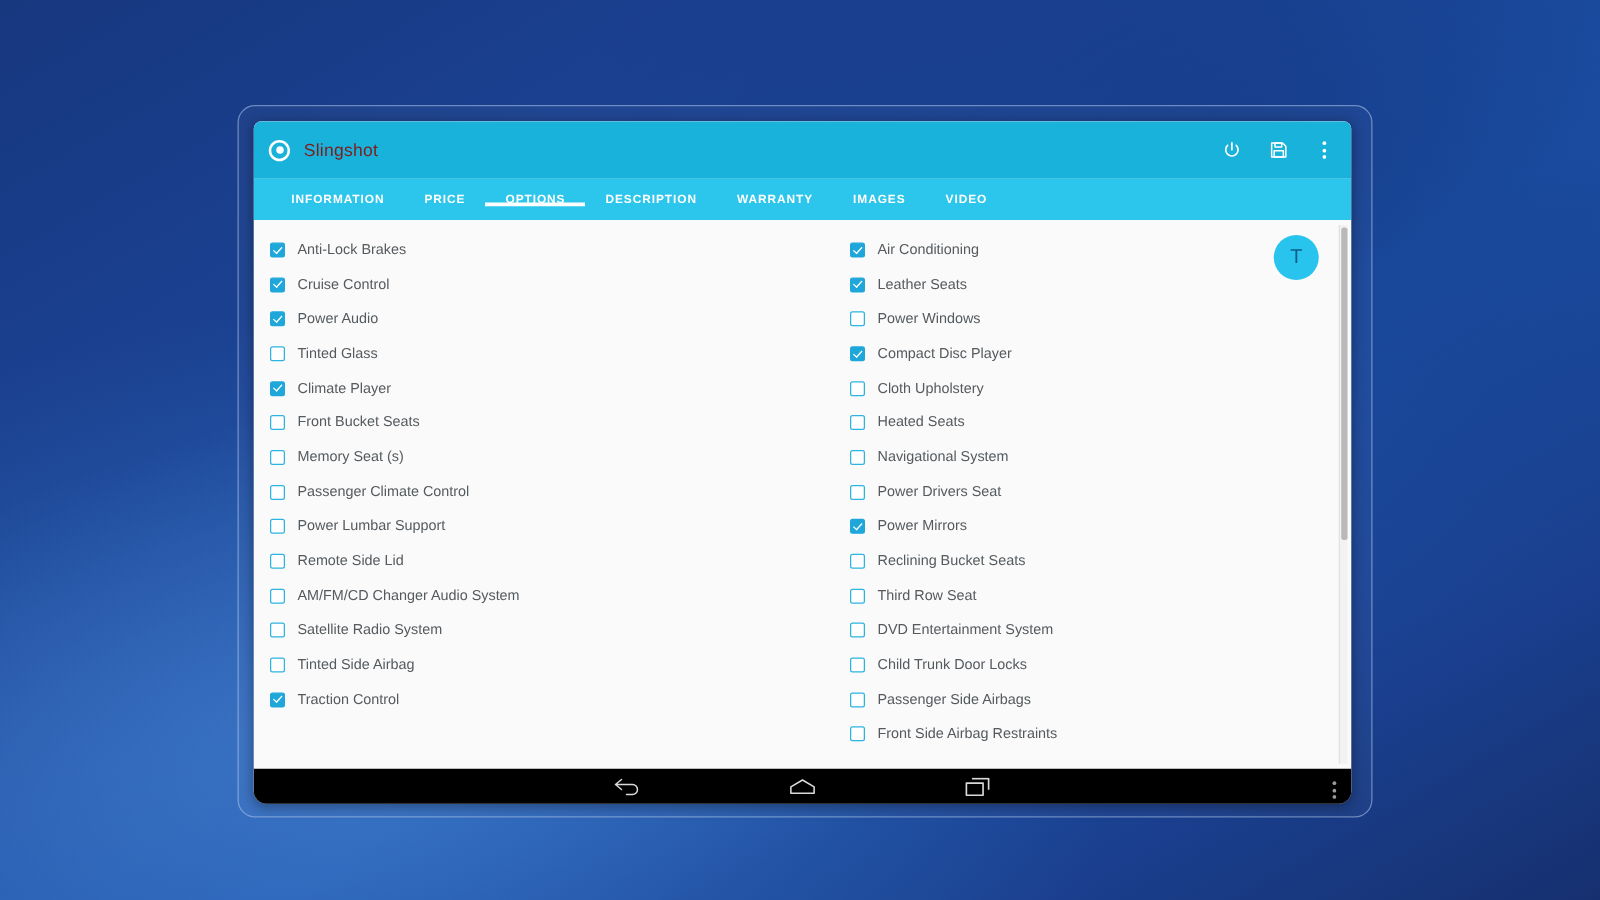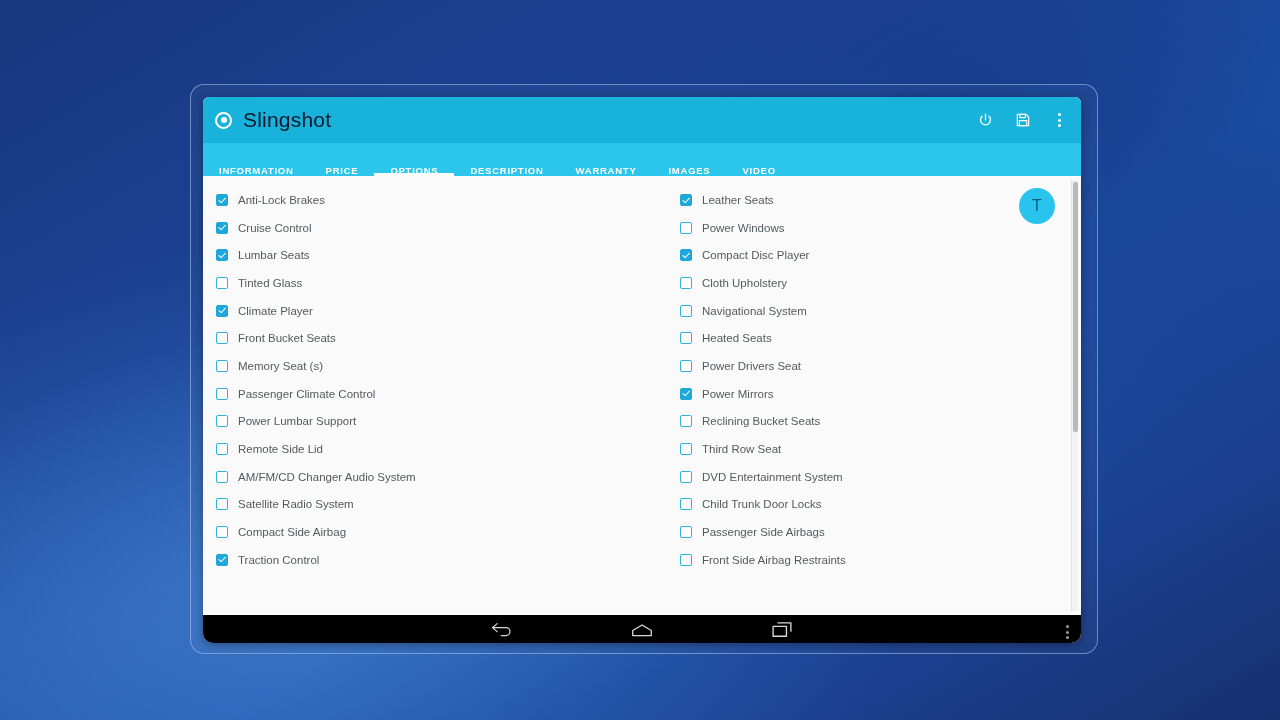--- a/index.html
+++ b/index.html
@@ -73,44 +73,44 @@
     display: flex; align-items: center; justify-content: center;
     flex: none;
   }
   .logo-icon i {
     display: block;
     width: 6px; height: 6px;
     background: #ffffff;
     border-radius: 50%;
   }
   .app-title {
-    color: #0f172a;
-    font-size: 21px;
+    color: #7f1d1d;
+    font-size: 14px;
     margin-left: 11px;
     letter-spacing: .2px;
     white-space: nowrap;
   }
   .appbar-spacer { flex: 1 1 auto; }
   .appbar-actions { display: flex; align-items: center; gap: 18px; }
   .icon-btn {
     display: flex; align-items: center; justify-content: center;
     width: 20px; height: 20px;
     cursor: pointer;
   }
   .icon-btn svg { display: block; }
   .kebab { display: flex; flex-direction: column; gap: 2.5px; align-items: center; width: 16px; cursor: pointer; }
   .kebab span { width: 3px; height: 3px; border-radius: 50%; background: #ffffff; display: block; }
 
   
   .tabbar {
     height: 33px;
     background: #2cc6ec;
     display: flex;
-    align-items: flex-end;
-    padding-left: 0;
+    align-items: center;
+    padding-left: 14px;
     position: relative;
   }
   .tab {
     position: relative;
     display: flex;
     align-items: center;
     justify-content: center;
     padding: 0 16px;
     color: #ffffff;
     font-size: 9.5px;
@@ -311,21 +311,21 @@
               <div class="option-row">
                 <div class="cb checked"></div>
                 <div class="option-label">Anti-Lock Brakes</div>
               </div>
               <div class="option-row">
                 <div class="cb checked"></div>
                 <div class="option-label">Cruise Control</div>
               </div>
               <div class="option-row">
                 <div class="cb checked"></div>
-                <div class="option-label">Lumbar Seats</div>
+                <div class="option-label">Power Audio</div>
               </div>
               <div class="option-row">
                 <div class="cb"></div>
                 <div class="option-label">Tinted Glass</div>
               </div>
               <div class="option-row">
                 <div class="cb checked"></div>
                 <div class="option-label">Climate Player</div>
               </div>
               <div class="option-row">
@@ -351,51 +351,55 @@
               <div class="option-row">
                 <div class="cb"></div>
                 <div class="option-label">AM/FM/CD Changer Audio System</div>
               </div>
               <div class="option-row">
                 <div class="cb"></div>
                 <div class="option-label">Satellite Radio System</div>
               </div>
               <div class="option-row">
                 <div class="cb"></div>
-                <div class="option-label">Compact Side Airbag</div>
+                <div class="option-label">Tinted Side Airbag</div>
               </div>
               <div class="option-row">
                 <div class="cb checked"></div>
                 <div class="option-label">Traction Control</div>
               </div>
             </div>
           <div class="col right" id="col-right">
               <div class="option-row">
                 <div class="cb checked"></div>
+                <div class="option-label">Air Conditioning</div>
+              </div>
+              <div class="option-row">
+                <div class="cb checked"></div>
                 <div class="option-label">Leather Seats</div>
               </div>
               <div class="option-row">
                 <div class="cb"></div>
                 <div class="option-label">Power Windows</div>
               </div>
               <div class="option-row">
                 <div class="cb checked"></div>
                 <div class="option-label">Compact Disc Player</div>
               </div>
               <div class="option-row">
                 <div class="cb"></div>
                 <div class="option-label">Cloth Upholstery</div>
               </div>
               <div class="option-row">
                 <div class="cb"></div>
+                <div class="option-label">Heated Seats</div>
+              </div>
+              <div class="option-row">
+                <div class="cb"></div>
                 <div class="option-label">Navigational System</div>
-              </div>
-              <div class="option-row">
-                <div class="cb"></div>
-                <div class="option-label">Heated Seats</div>
               </div>
               <div class="option-row">
                 <div class="cb"></div>
                 <div class="option-label">Power Drivers Seat</div>
               </div>
               <div class="option-row">
                 <div class="cb checked"></div>
                 <div class="option-label">Power Mirrors</div>
               </div>
               <div class="option-row">

